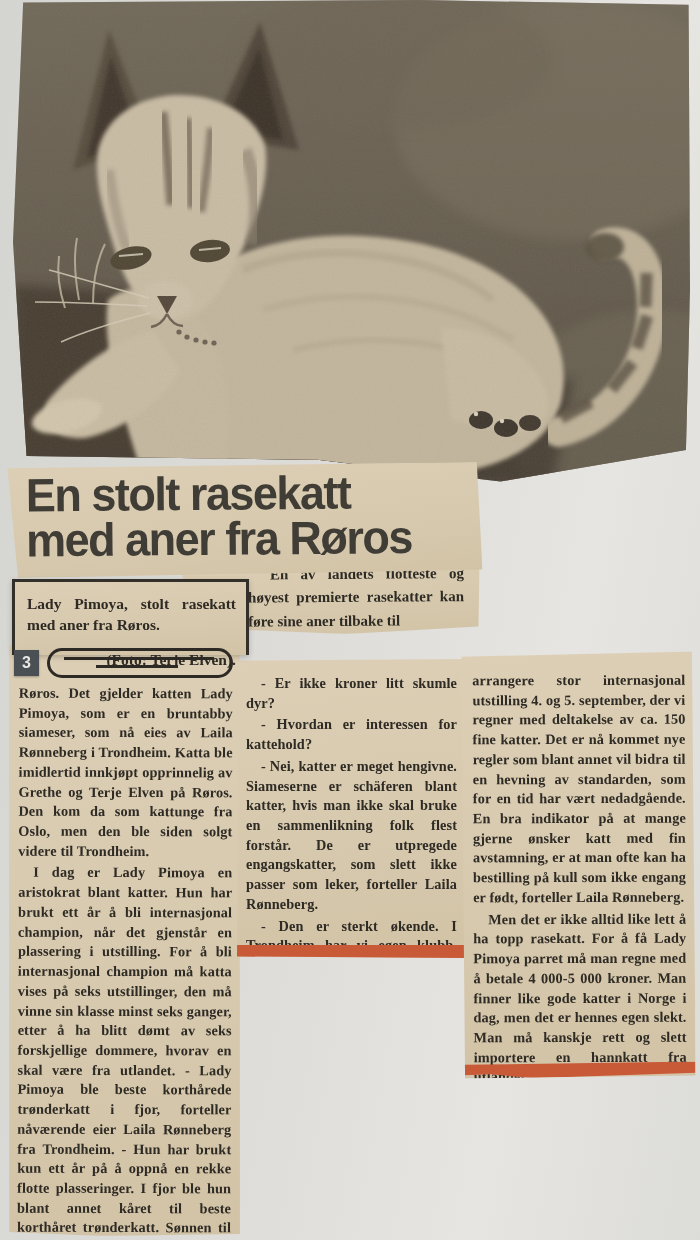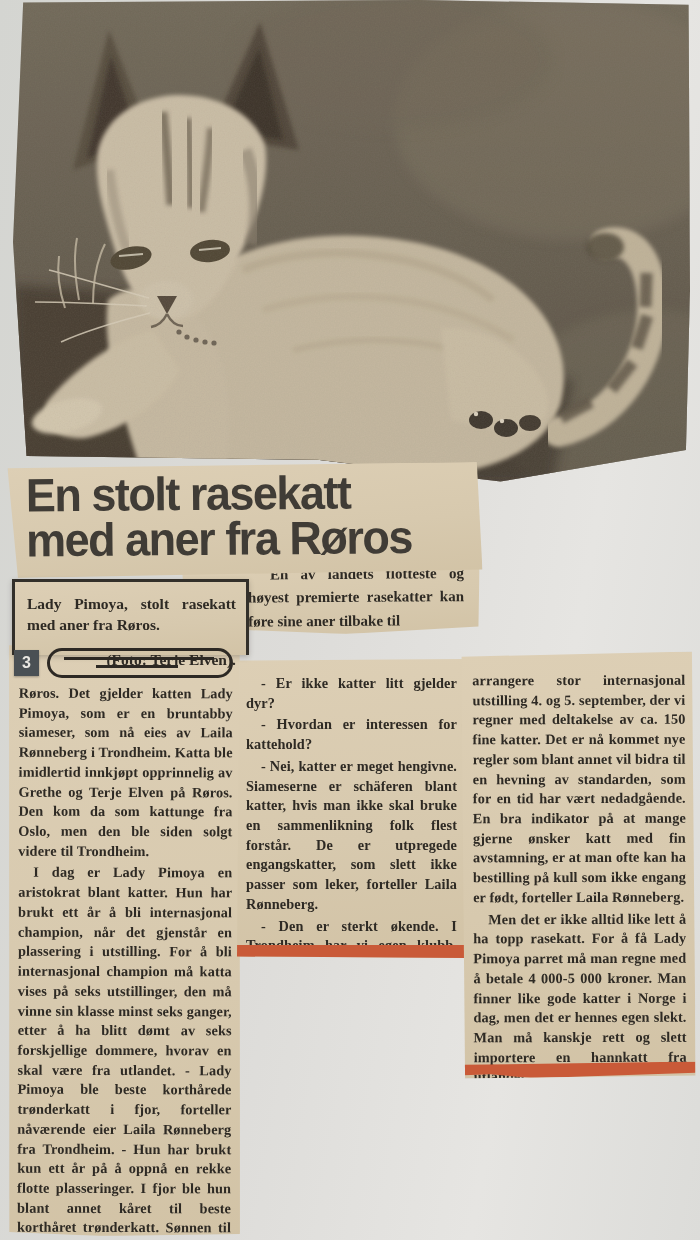--- a/index.html
+++ b/index.html
@@ -195,21 +195,21 @@
   <div class="pill-line1"></div>
   <div class="pill-line2"></div>
 </div>
 
 <div class="clip col col1 news-text">
   <p class="noindent">Røros. Det gjelder katten Lady Pimoya, som er en bruntabby siameser, som nå eies av Laila Rønneberg i Trondheim. Katta ble imidlertid innkjøpt opprinnelig av Grethe og Terje Elven på Røros. Den kom da som kattunge fra Oslo, men den ble siden solgt videre til Trondheim.</p>
   <p>I dag er Lady Pimoya en aristokrat blant katter. Hun har brukt ett år å bli internasjonal champion, når det gjenstår en plassering i utstilling. For å bli internasjonal champion må katta vises på seks utstillinger, den må vinne sin klasse minst seks ganger, etter å ha blitt dømt av seks forskjellige dommere, hvorav en skal være fra utlandet. - Lady Pimoya ble beste korthårede trønderkatt i fjor, forteller nåværende eier Laila Rønneberg fra Trondheim. - Hun har brukt kun ett år på å oppnå en rekke flotte plasseringer. I fjor ble hun blant annet kåret til beste korthåret trønderkatt. Sønnen til Lady Pimoya er for lengst blitt champion.</p>
 </div>
 
 <div class="clip col col2 news-text">
-  <p>- Er ikke katter litt gjelder dyr?</p>
+  <p>- Er ikke kroner litt skumle dyr?</p>
   <p>- Hvordan er interessen for kattehold?</p>
   <p>- Nei, katter er meget hengivne. Siameserne er schäferen blant katter, hvis man ikke skal bruke en sammenlikning folk flest forstår. De er utpregede engangskatter, som slett ikke passer som leker, forteller Laila Rønneberg.</p>
   <p>- Den er sterkt økende. I Trondheim har vi egen klubb, som er svært aktiv og som skal</p>
   <div class="red-bar"></div>
 </div>
 
 <div class="clip col col3 news-text">
   <p class="noindent">arrangere stor internasjonal utstilling 4. og 5. september, der vi regner med deltakelse av ca. 150 fine katter. Det er nå kommet nye regler som blant annet vil bidra til en hevning av standarden, som for en tid har vært nedadgående. En bra indikator på at mange gjerne ønsker katt med fin avstamning, er at man ofte kan ha bestilling på kull som ikke engang er født, forteller Laila Rønneberg.</p>
   <p>Men det er ikke alltid like lett å ha topp rasekatt. For å få Lady Pimoya parret må man regne med å betale 4 000-5 000 kroner. Man finner like gode katter i Norge i dag, men det er hennes egen slekt. Man må kanskje rett og slett importere en hannkatt fra utlandet.</p>
   <div class="red-bar angled"></div>

